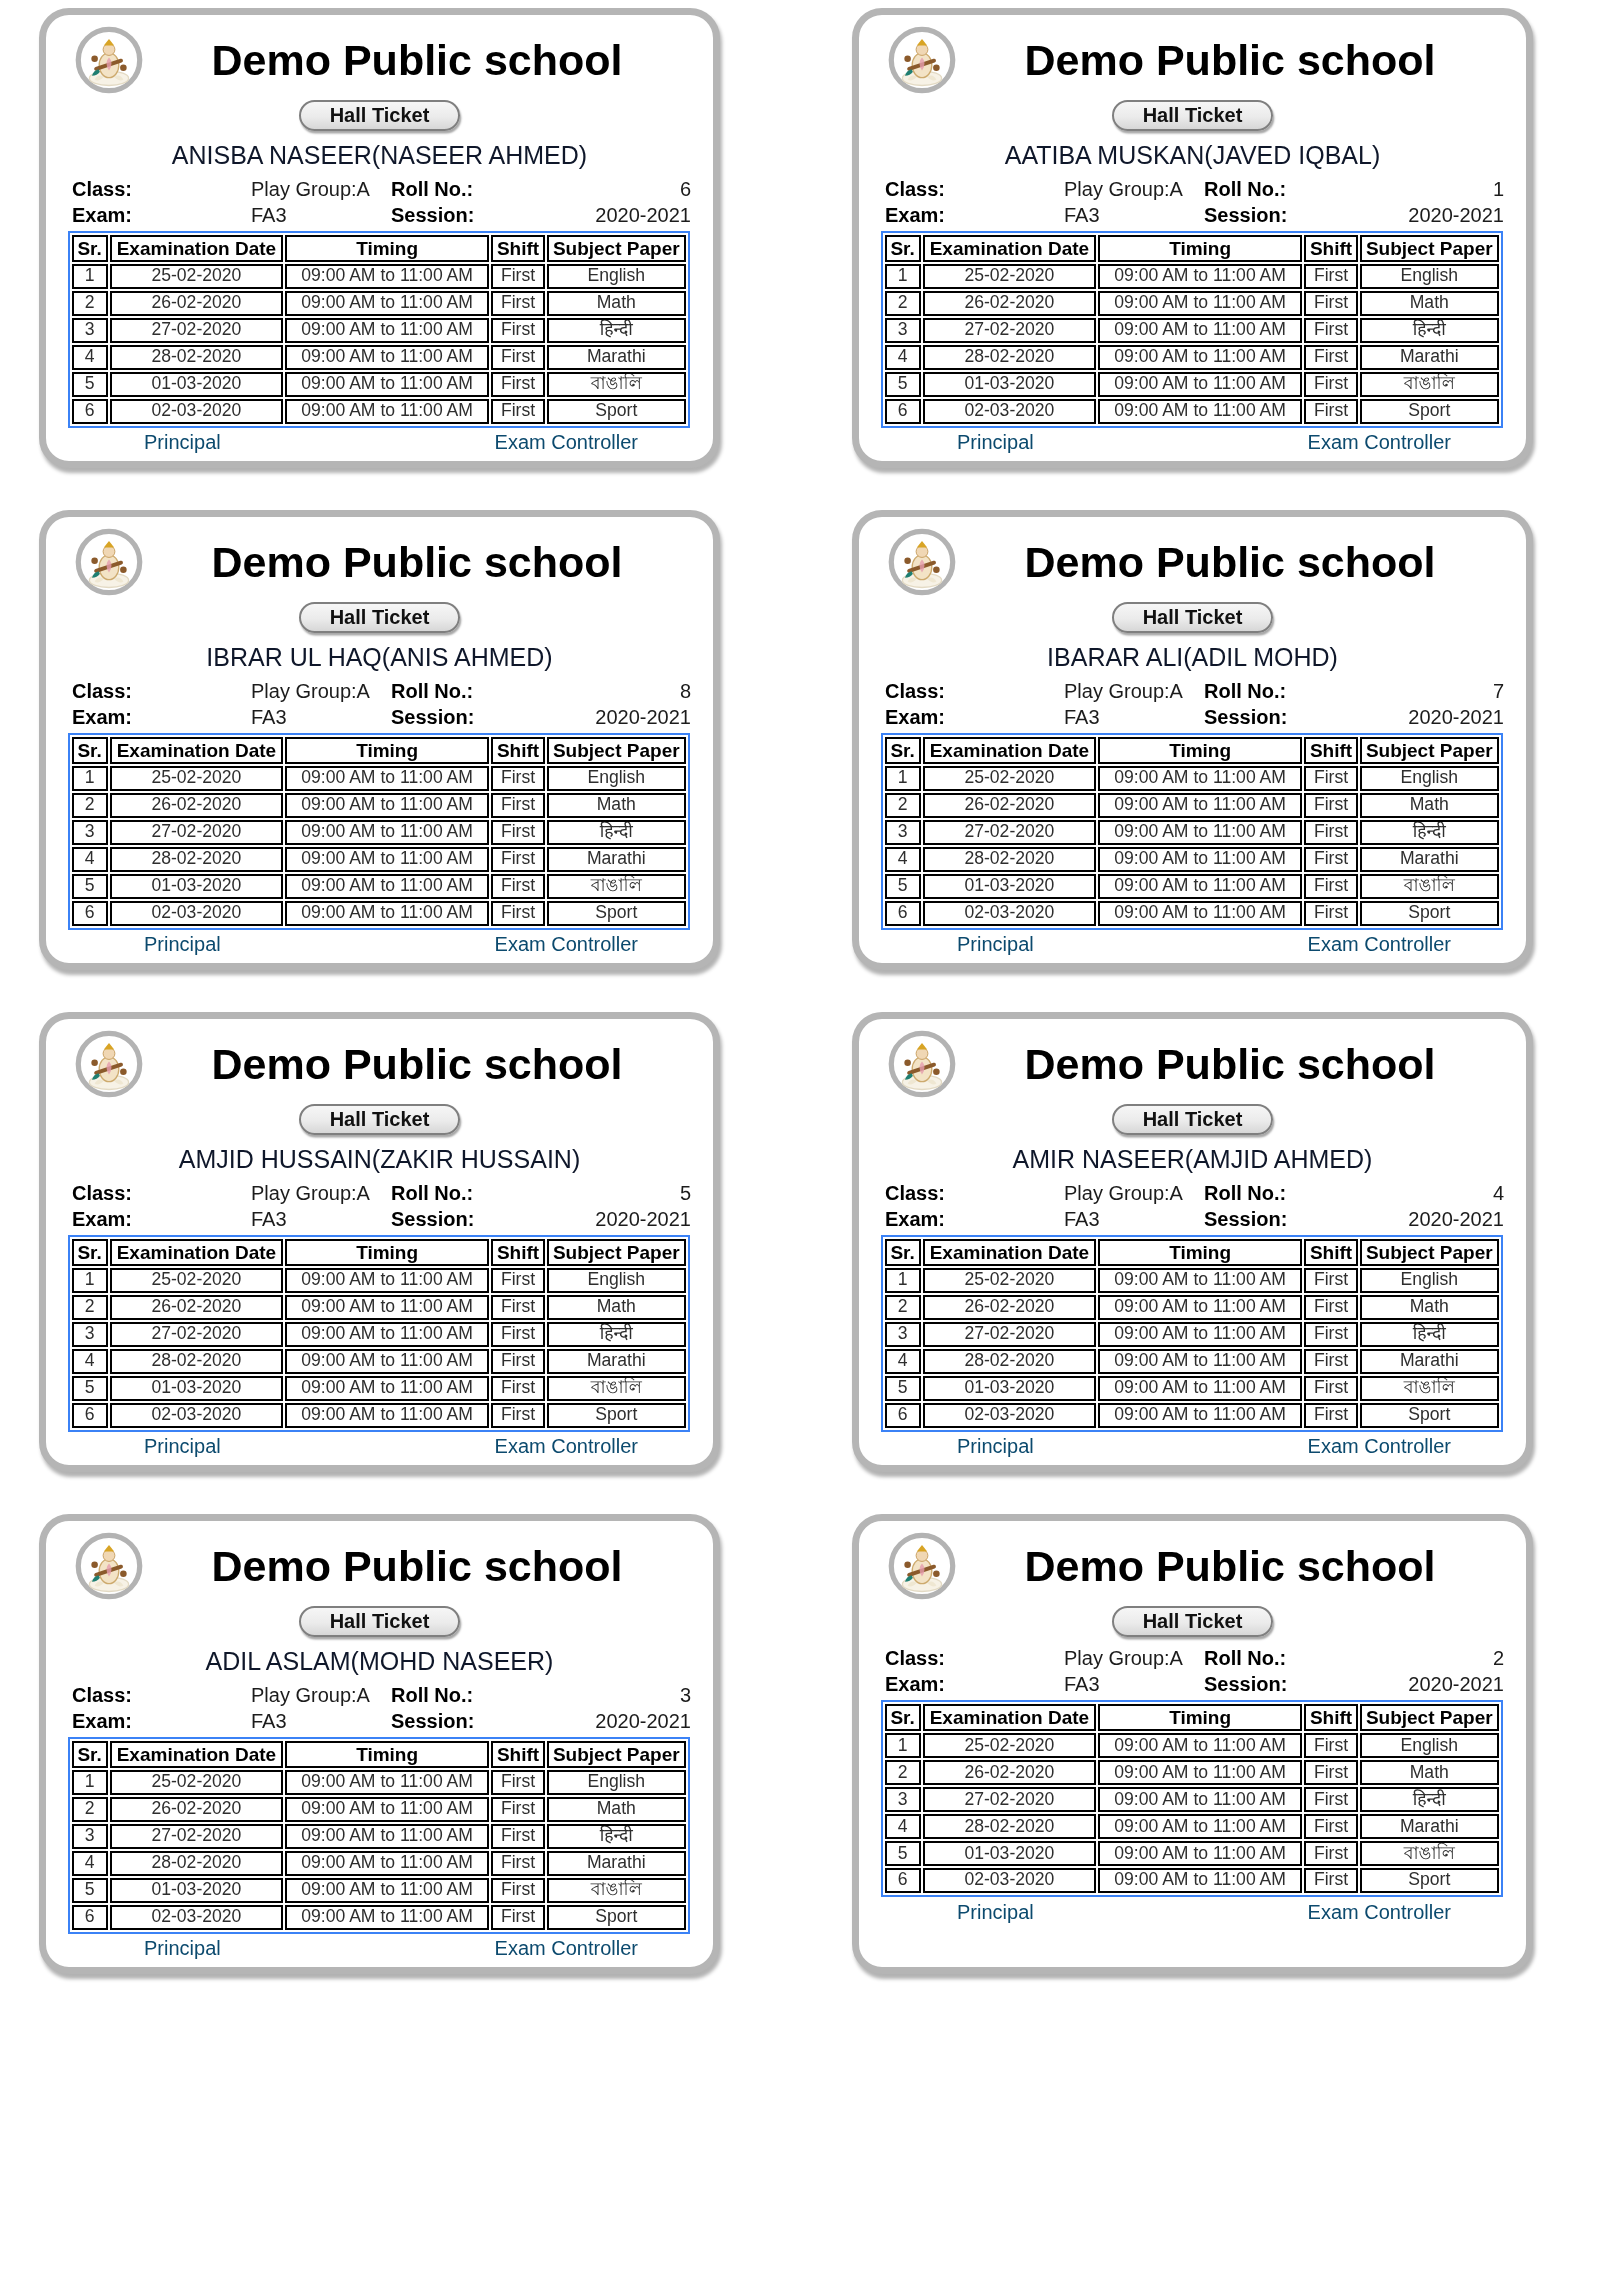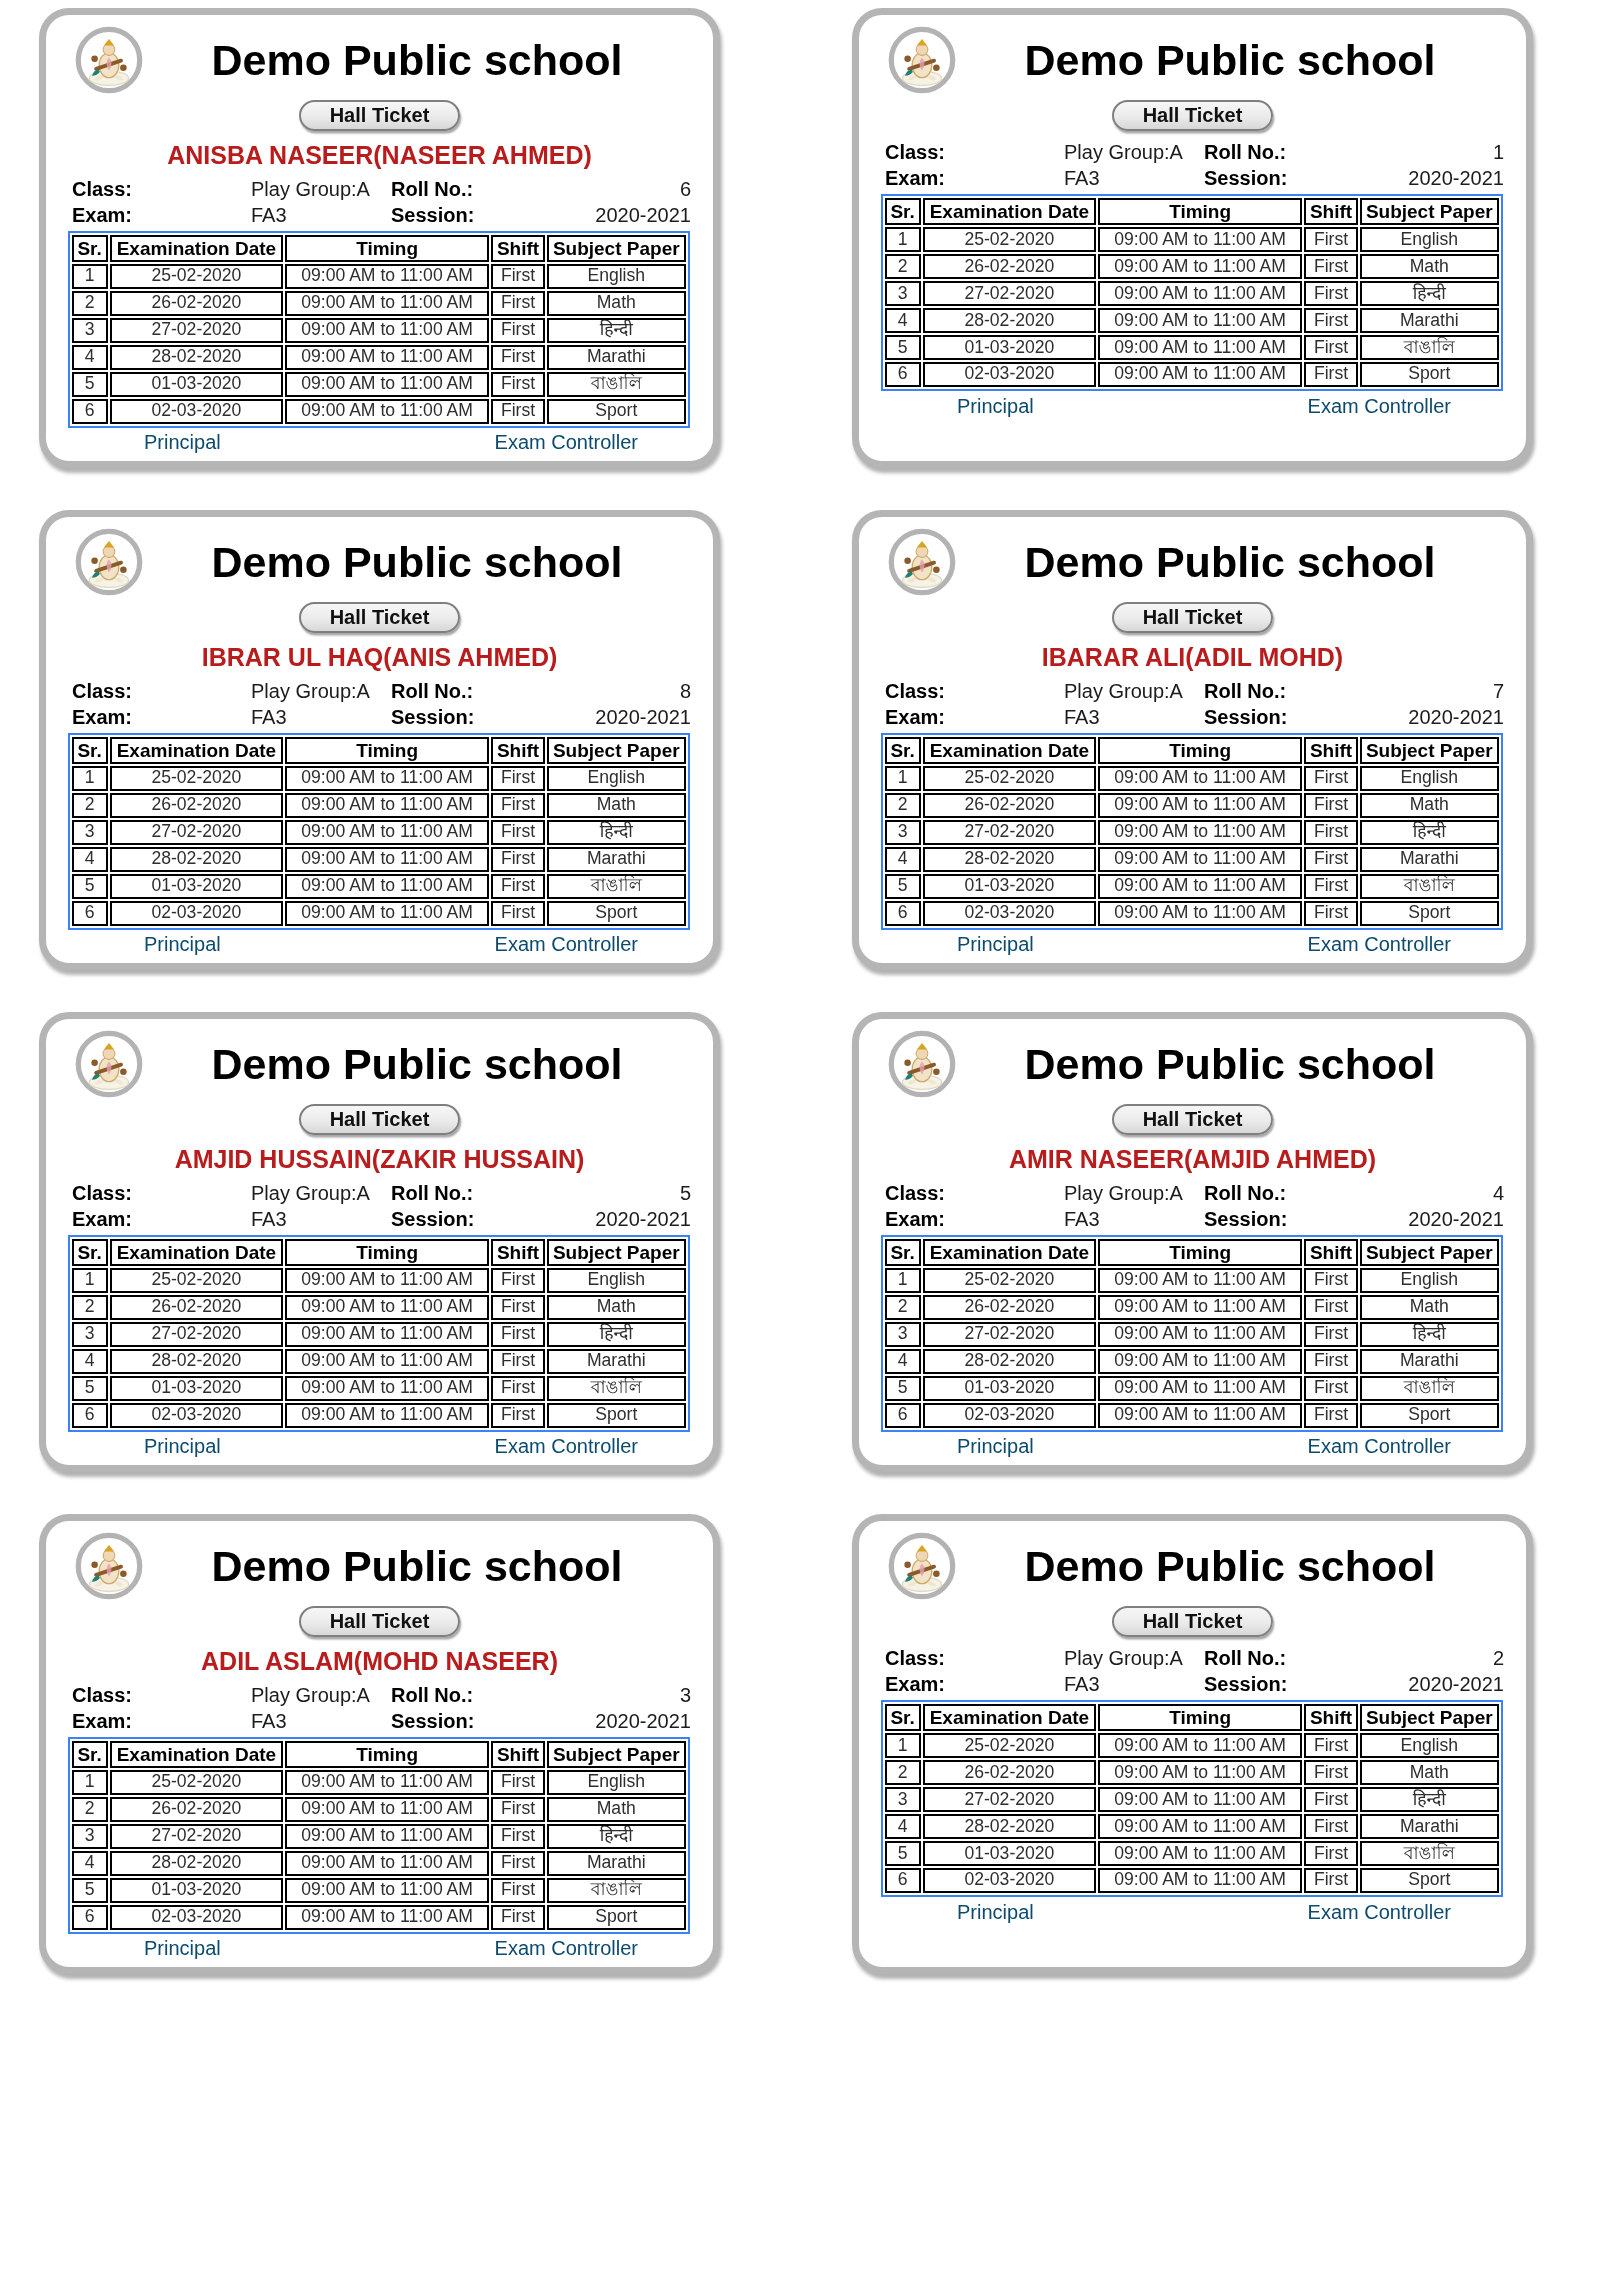--- a/index.html
+++ b/index.html
@@ -41,21 +41,21 @@
     display: inline-block;
     padding: 2px 29px;
     font-size: 20px; font-weight: 600; color: #111;
     border: 2px solid #7f7f7f; border-radius: 17px;
     background: linear-gradient(180deg, #f6f6f6 0%, #ebebeb 55%, #d7d7d7 100%);
     box-shadow: 1.3px 2.6px 2px rgba(0,0,0,0.35);
   }
   .student-name {
     margin-top: 7.8px;
     text-align: center;
-    font-size: 25px; font-weight: 700; color: #b91c1c;
+    font-size: 25px; font-weight: 400; color: #0f172a;
     line-height: 29px; white-space: nowrap;
   }
   .info {
     margin: 6.5px 22px 0 26px;
   }
   .info-row {
     display: grid;
     grid-template-columns: 104px 215px 134px 1fr;
     line-height: 26px; font-size: 20px;
   }
@@ -218,20 +218,21 @@
           <circle cx="74" cy="64" r="5" fill="#8b5a2b"></circle>
           <path d="M36 66 q-8 2 -10 10 q8 0 12 -6 Z" fill="#1f7f72"></path>
           <path d="M52 48 q8 8 0 20 q-8 -12 0 -20 Z" fill="#e59cae" opacity="0.8"></path>
         </svg>
       </div>
       <div class="school-title">Demo Public school</div>
     </div>
     <div class="badge-row">
       <span class="badge">Hall Ticket</span>
     </div>
+    <div class="student-name">AATIBA MUSKAN(JAVED IQBAL)</div>
     <div class="info">
       <div class="info-row">
         <span class="info-label">Class:</span>
         <span class="info-value-1">Play Group:A</span>
         <span class="info-label">Roll No.:</span>
         <span class="info-value-2">1</span>
       </div>
       <div class="info-row">
         <span class="info-label">Exam:</span>
         <span class="info-value-1">FA3</span>

